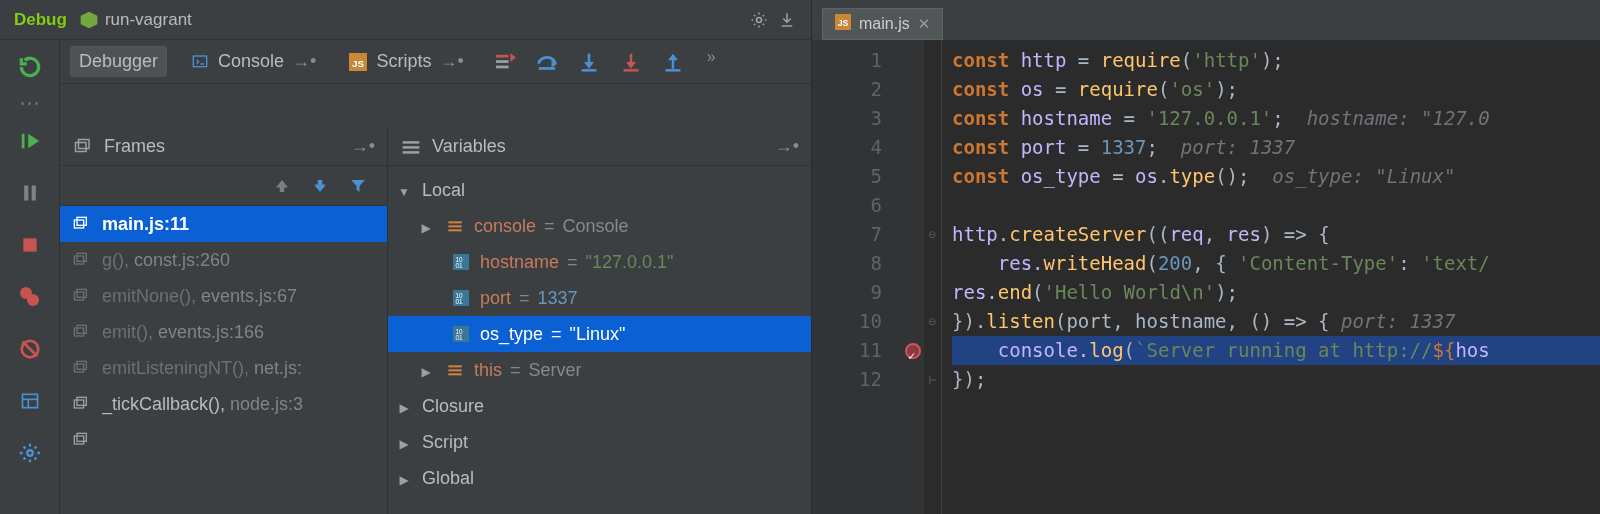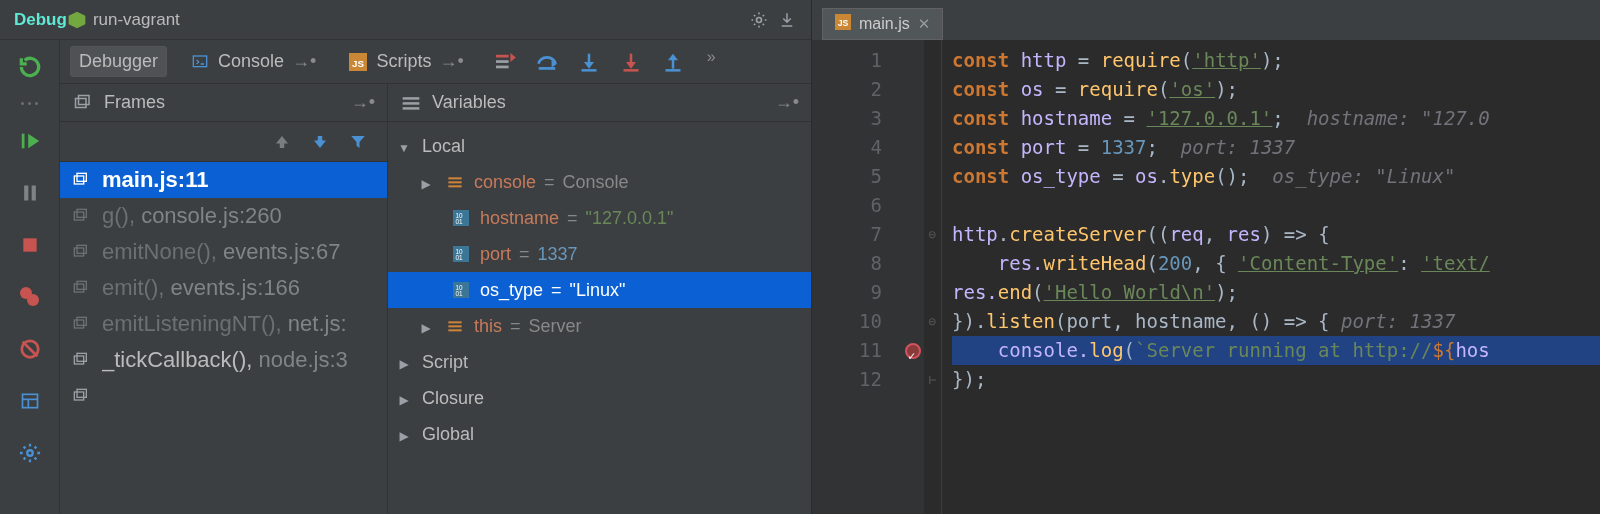--- a/index.html
+++ b/index.html
@@ -17,21 +17,21 @@
 .debug-panel { width: 812px; display: flex; flex-direction: column; border-right: 1px solid #2b2b2b; }
 .debug-header {
   height: 40px;
   background: #3c3f41;
   border-bottom: 1px solid #323232;
   display: flex;
   align-items: center;
   padding: 0 10px 0 14px;
   font-size: 17px;
 }
-.debug-header .title { font-weight: bold; color: #5eead4; margin-right: 0; }
+.debug-header .title { font-weight: bold; color: #84cc16; margin-right: 12px; }
 .nodejs-ico { display:inline-flex; align-items:center; }
 .debug-header .run-name { color: #bbbbbb; }
 .debug-header .spacer { flex: 1; }
 .hdr-btn { width: 28px; height: 28px; display: flex; align-items: center; justify-content: center; color: #9aa0a6; }
 
 .debug-body { flex:1; display: flex; }
 
 
 .gutter {
   width: 60px;
@@ -68,35 +68,35 @@
 }
 .dtab.active { background: #4e5254; border-color: #555; }
 .dtab .ico { width:20px; height:20px; display:flex; align-items:center; justify-content:center; }
 .pin { color:#8a8a8a; font-size:18px; }
 .tbicons { display:flex; gap:14px; margin-left:4px; }
 .tbicons .tb { width:28px;height:28px;display:flex;align-items:center;justify-content:center; }
 .more-arrow { color:#8a8a8a; font-size:16px; margin-left:6px; }
 
 
 .panes { flex:1; display:flex; }
-.pane { flex:1; display:flex; flex-direction:column; border-right:1px solid #323232; min-width:0; }
+.pane { flex:1; display:flex; flex-direction:column; border-right:1px solid #323232; min-width:0;margin-top:44px; }
 .pane:last-child { border-right:none; }
 .pane-header {
   height: 38px; display:flex; align-items:center; gap:10px;
   padding:0 12px; border-bottom:1px solid #323232; font-size:18px;
 }
 .pane-header .ico { width:22px;height:22px;display:flex;align-items:center;justify-content:center; }
 .pane-header .spacer { flex:1; }
 
 
 .frames-tb { height: 40px; display:flex; align-items:center; justify-content:flex-end; gap:16px; padding:0 18px; border-bottom:1px solid #323232; }
 .frames-tb .tb { width:22px;height:22px;display:flex;align-items:center;justify-content:center; }
 
 
-.frames-list { flex:1; overflow:hidden; font-size:22px; }
+.frames-list { flex:1; overflow:hidden; font-size:18px; }
 .frame-row { height: 36px; display:flex; align-items:center; gap:10px; padding:0 10px; white-space:nowrap; overflow:hidden; }
 .frame-row.sel { background:#0b61d3; color:#fff; font-weight:600; }
 .frame-row.dim { color:#6b7072; }
 .frame-row .fi { width:22px;height:22px;display:flex;align-items:center;justify-content:center; }
 .frame-row .fn { overflow:hidden; text-overflow:ellipsis; }
 .frame-row .loc { color:#7e8487; }
 
 
 .vars { flex:1; font-size:18px; padding-top:6px; }
 .vrow { height:36px; display:flex; align-items:center; gap:8px; padding-left:6px; white-space:nowrap; }
@@ -131,21 +131,21 @@
 .bp { width:16px;height:16px;background:#8a3a3a;border:2px solid #d0545e;border-radius:50%;position:relative; }
 .bp::after{content:"✓";position:absolute;left:1px;top:-3px;color:#fff;font-size:12px;}
 .fold-col { width:18px; background:#2b2b2b; border-right:1px solid #3c3f41; }
 .fold-col .ln { height:29px; display:flex; align-items:center; justify-content:center; color:#555; font-size:13px; }
 .code-col { flex:1; padding:6px 0 0 10px; position:relative; overflow:hidden; }
 .code-col .ln { height:29px; white-space:pre; }
 .code-col .hl { background:#214283; }
 .kw { color:#cc7832; font-weight:bold; }
 .id { color:#c4b5fd; }
 .def { color:#ffc66d; }
-.str { color:#6a8759;text-decoration:underline; }
+.str { color:#6a8759; }
 .num { color:#6897bb; }
 .pun { color:#a9b7c6; }
 .hint { color:#72737a; font-style:italic; }
 .tmpl { color:#6a8759; }
 .tmplv { color:#cc7832; }
 
 </style>
 </head>
 <body>
 
@@ -339,21 +339,21 @@
                 </span>
               <span class="fn">main.js:11</span>
             </div>
             <div class="frame-row dim">
               <span class="fi">
                   <svg width="18" height="16" viewBox="0 0 24 24" fill="none" stroke="#6b7072" stroke-width="2">
                     <rect x="2" y="6" width="14" height="12"></rect>
                     <rect x="6" y="2" width="14" height="12"></rect>
                   </svg>
                 </span>
-              <span class="fn"><span>g()</span>, <span class="loc">console.js:260</span></span>
+              <span class="fn"><span>g()</span>, <span class="loc">const.js:260</span></span>
             </div>
             <div class="frame-row dim">
               <span class="fi">
                   <svg width="18" height="16" viewBox="0 0 24 24" fill="none" stroke="#6b7072" stroke-width="2">
                     <rect x="2" y="6" width="14" height="12"></rect>
                     <rect x="6" y="2" width="14" height="12"></rect>
                   </svg>
                 </span>
               <span class="fn"><span>emitNone()</span>, <span class="loc">events.js:67</span></span>
             </div>
@@ -476,25 +476,25 @@
                     <rect x="2" y="14" width="20" height="3"></rect>
                   </svg>
                 </span>
                 <span class="vname">this</span> 
                 <span class="veq">=</span> 
                 <span class="vval-obj">Server</span>
               </div>
 
             <div class="vrow">
                 <span class="tw right"></span>
-                <span>Script</span>
+                <span>Closure</span>
               </div>
             <div class="vrow">
                 <span class="tw right"></span>
-                <span>Closure</span>
+                <span>Script</span>
               </div>
             <div class="vrow">
                 <span class="tw right"></span>
                 <span>Global</span>
               </div>
           </div>
         </div>
       </div>
     </div>
   </div>

